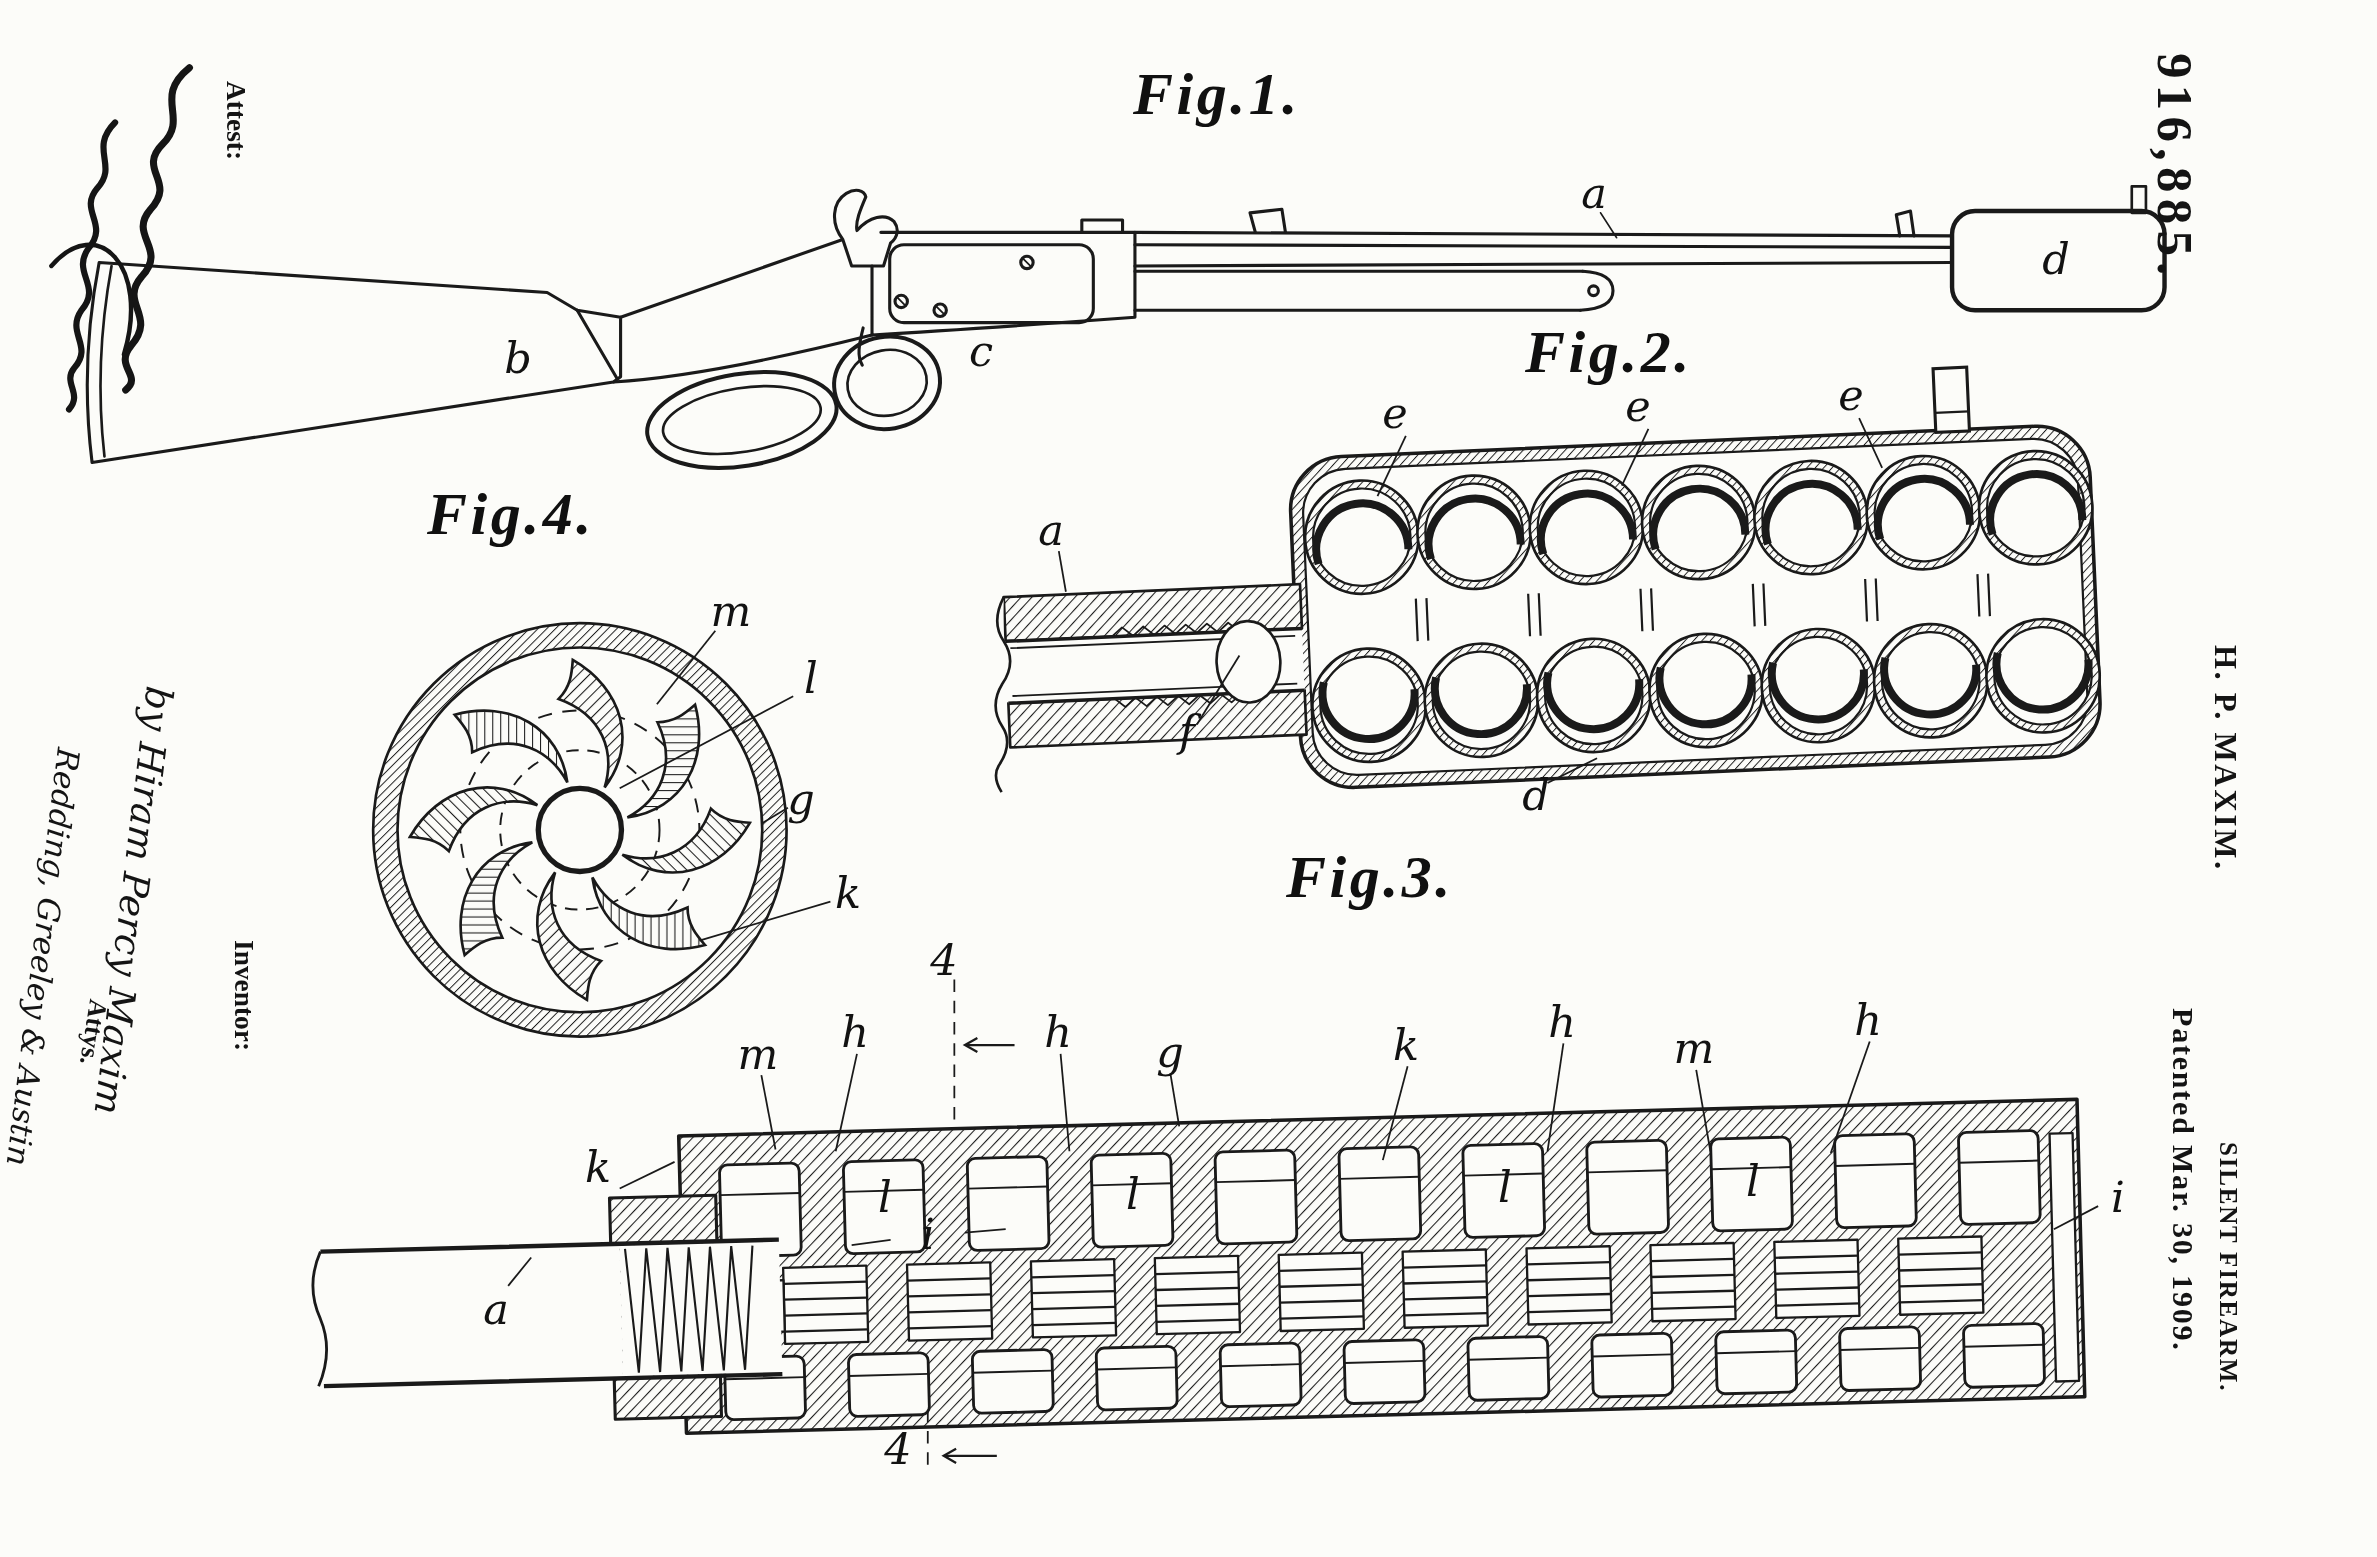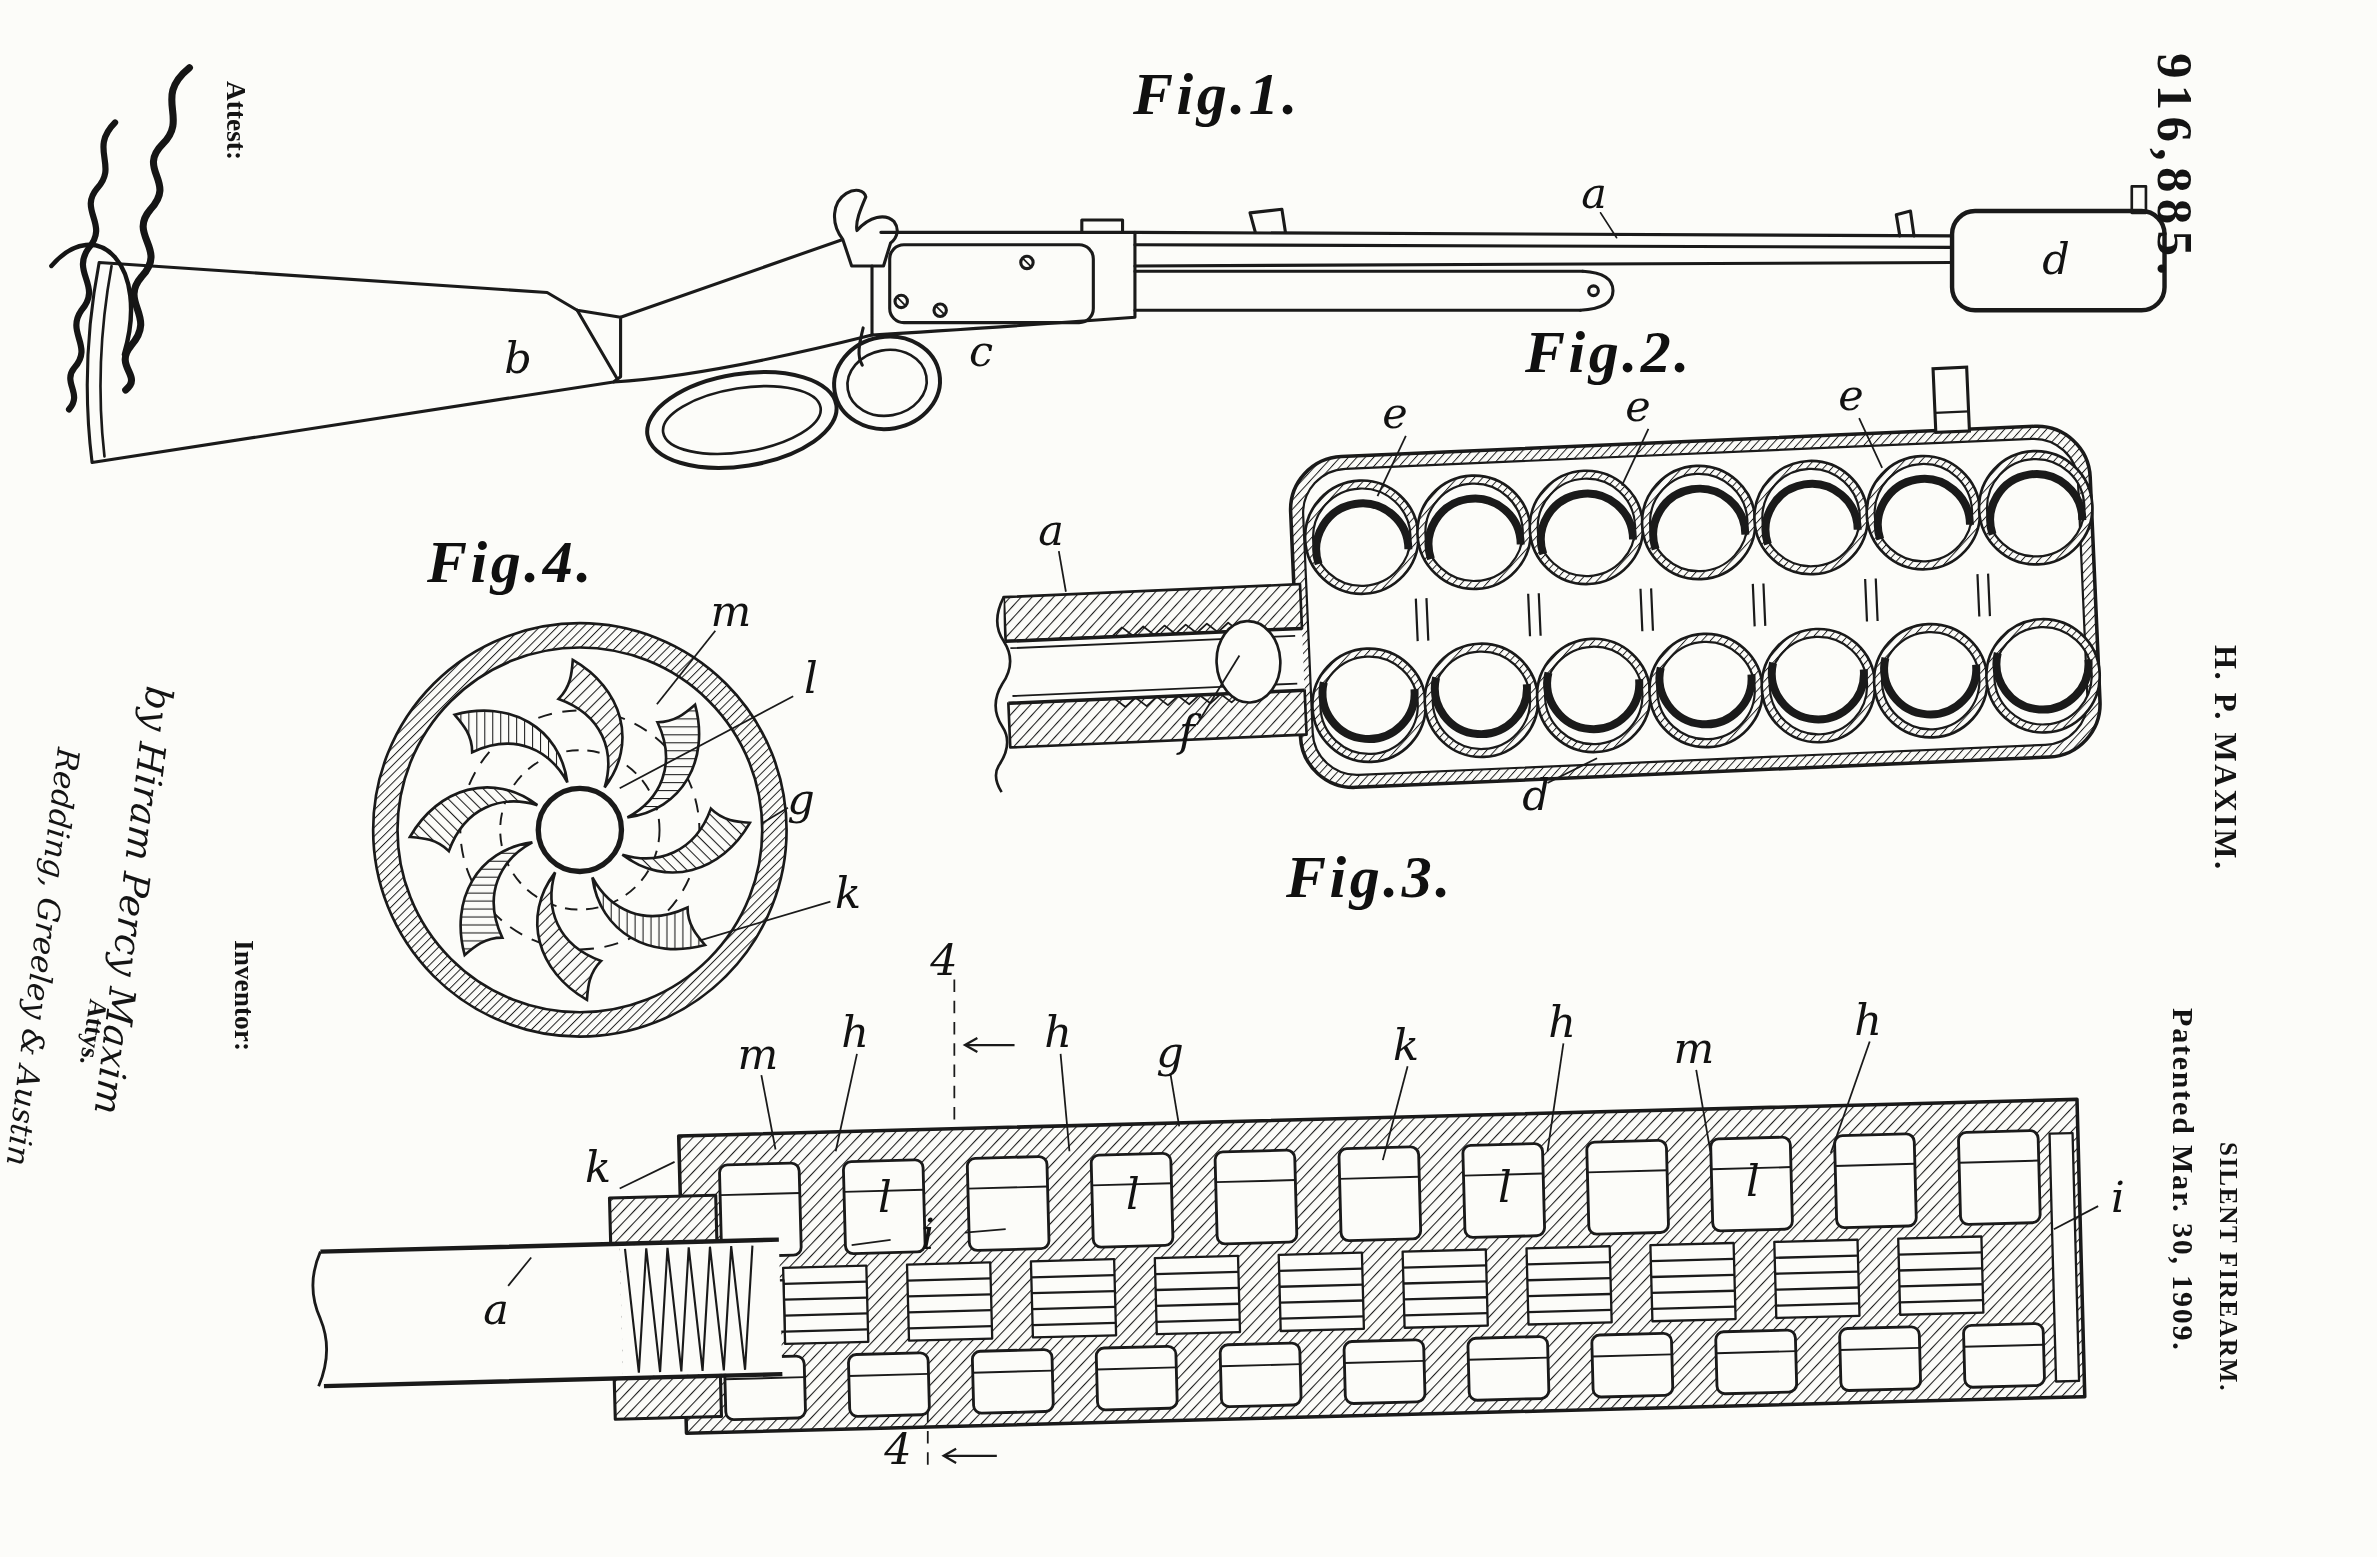--- a/index.html
+++ b/index.html
@@ -26,21 +26,21 @@
   .script{font-family:"DejaVu Serif",serif;font-style:italic;transform:rotate(7deg);transform-origin:top left;}
   .by-line{left:138px;top:684px;font-size:37px;}
   .attorneys{left:51px;top:746px;font-size:31px;}
   .fig-caption{
     position:absolute;font-size:60px;font-weight:bold;font-style:italic;
     letter-spacing:3.5px;color:#101010;user-select:none;
   }
   #cap1{left:1133px;top:60px;}
   #cap2{left:1525px;top:318px;}
   #cap3{left:1286px;top:843px;}
-  #cap4{left:427px;top:528px;}
+  #cap4{left:427px;top:480px;}
   .label-layer{position:absolute;left:0;top:0;width:100%;height:100%;pointer-events:none;}
   .part-label{
     position:absolute;transform:translate(-50%,-50%);
     font-family:"DejaVu Serif",serif;font-style:italic;font-size:43px;color:#121212;
     line-height:1;user-select:none;
   }
 </style>
 </head>
 <body>
 

